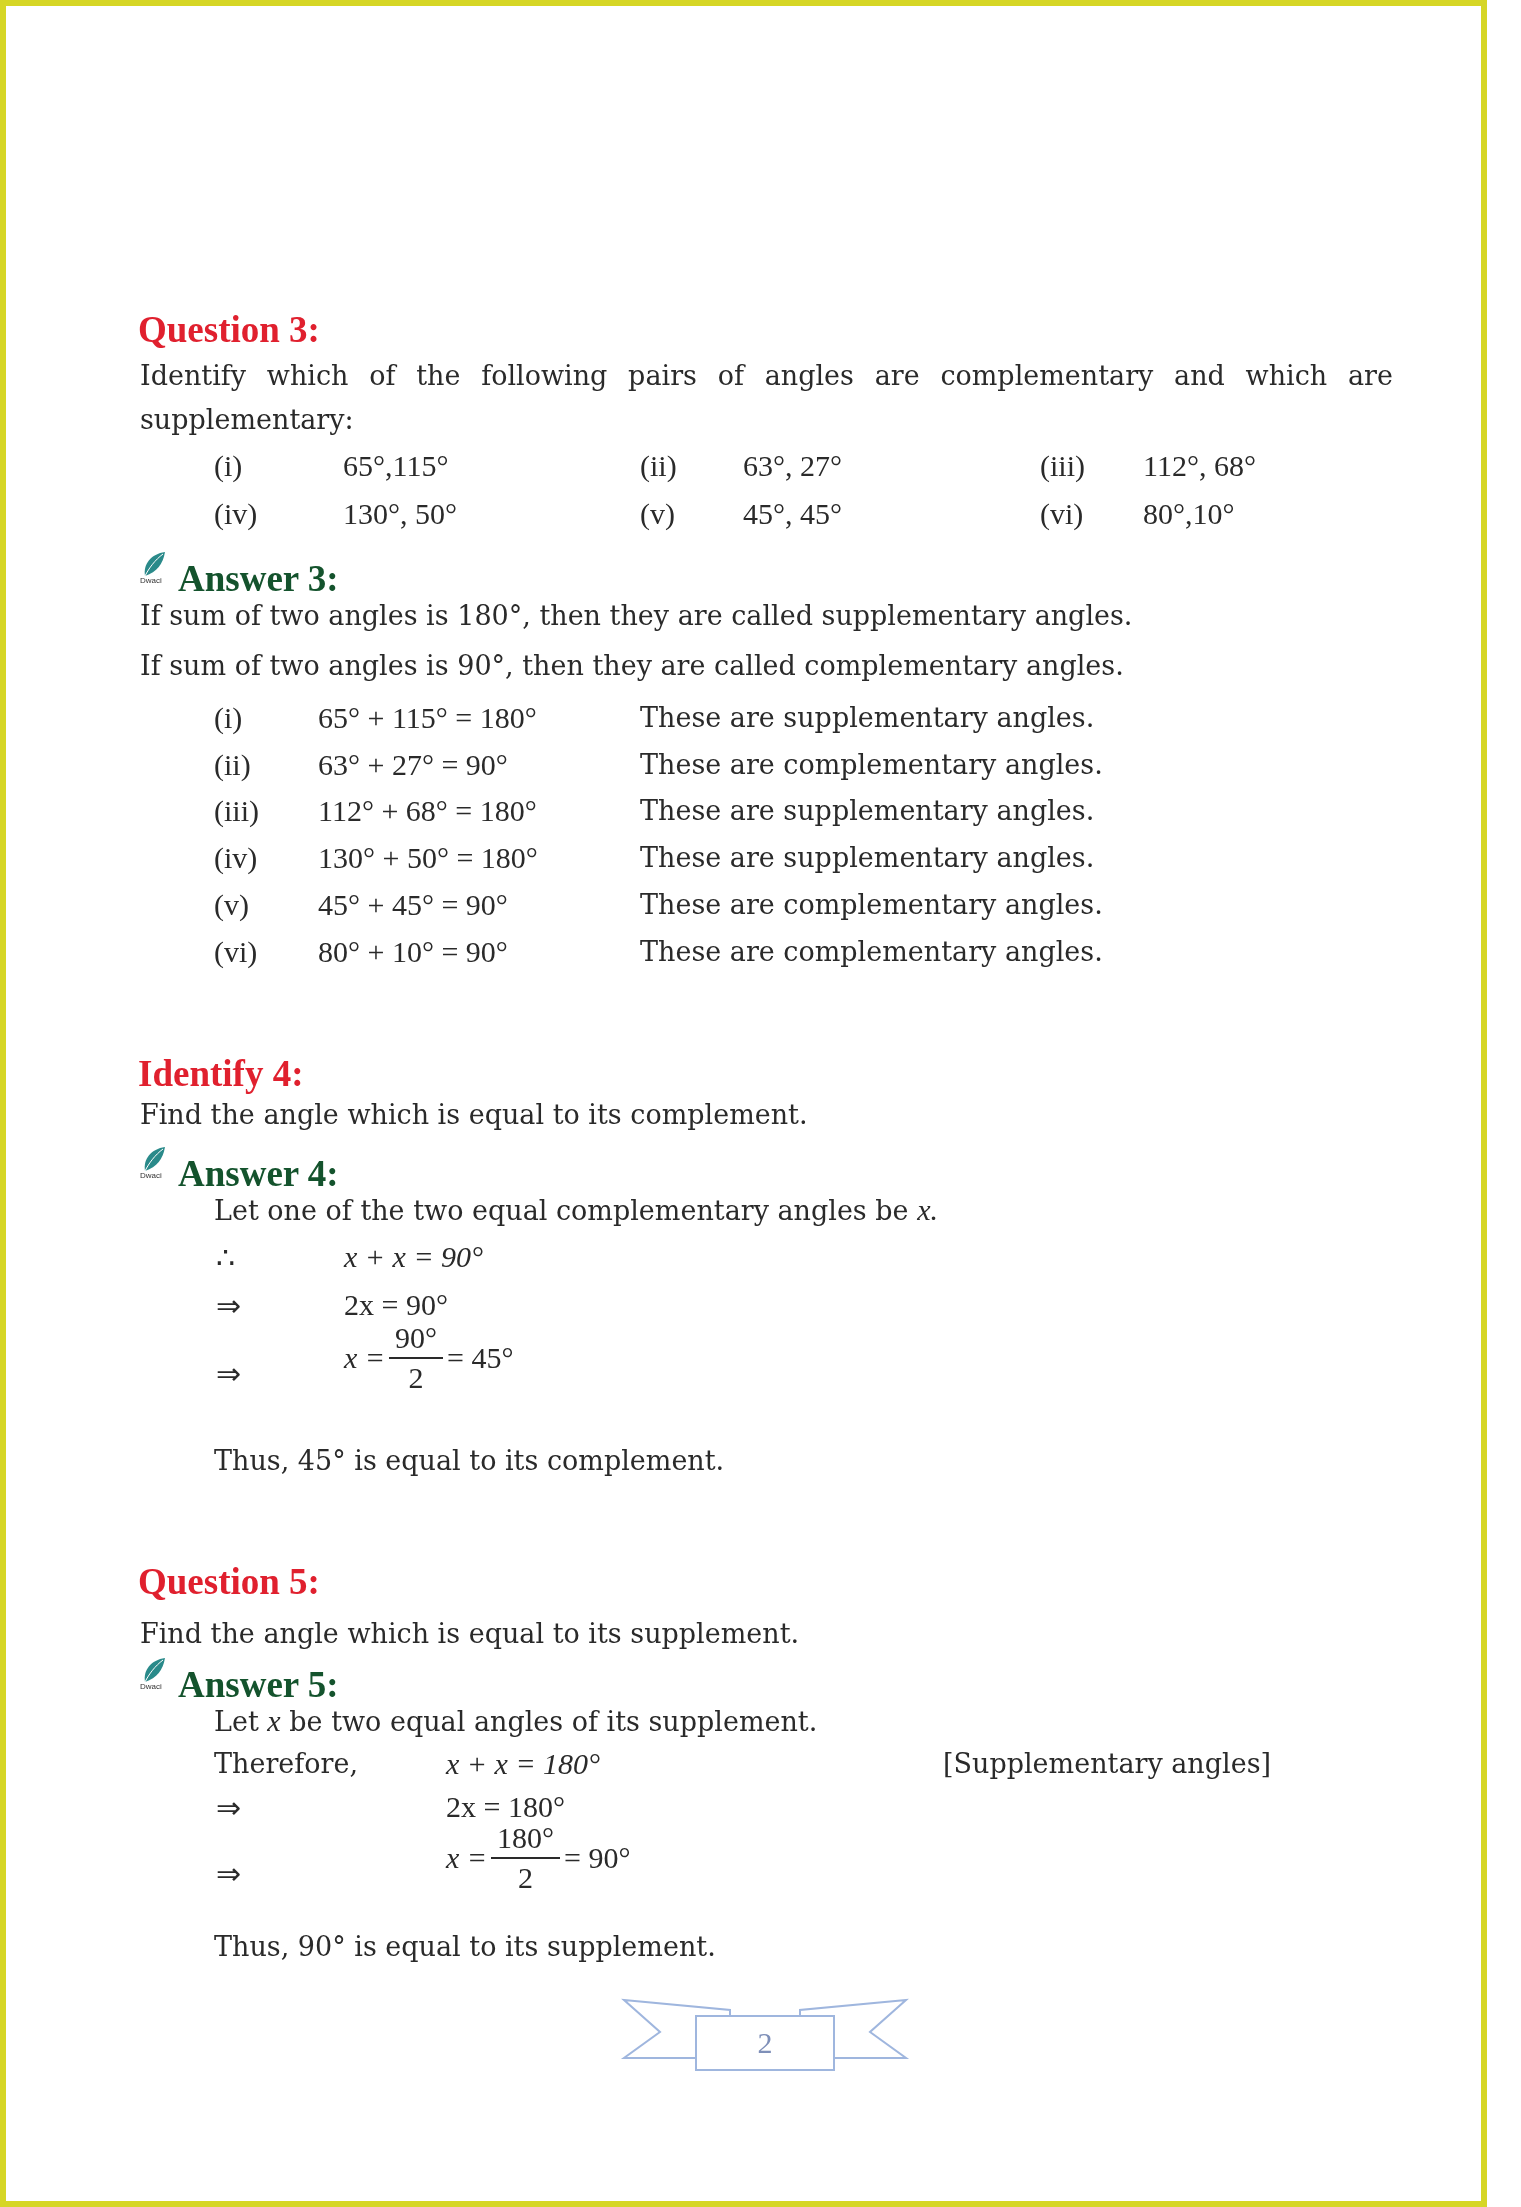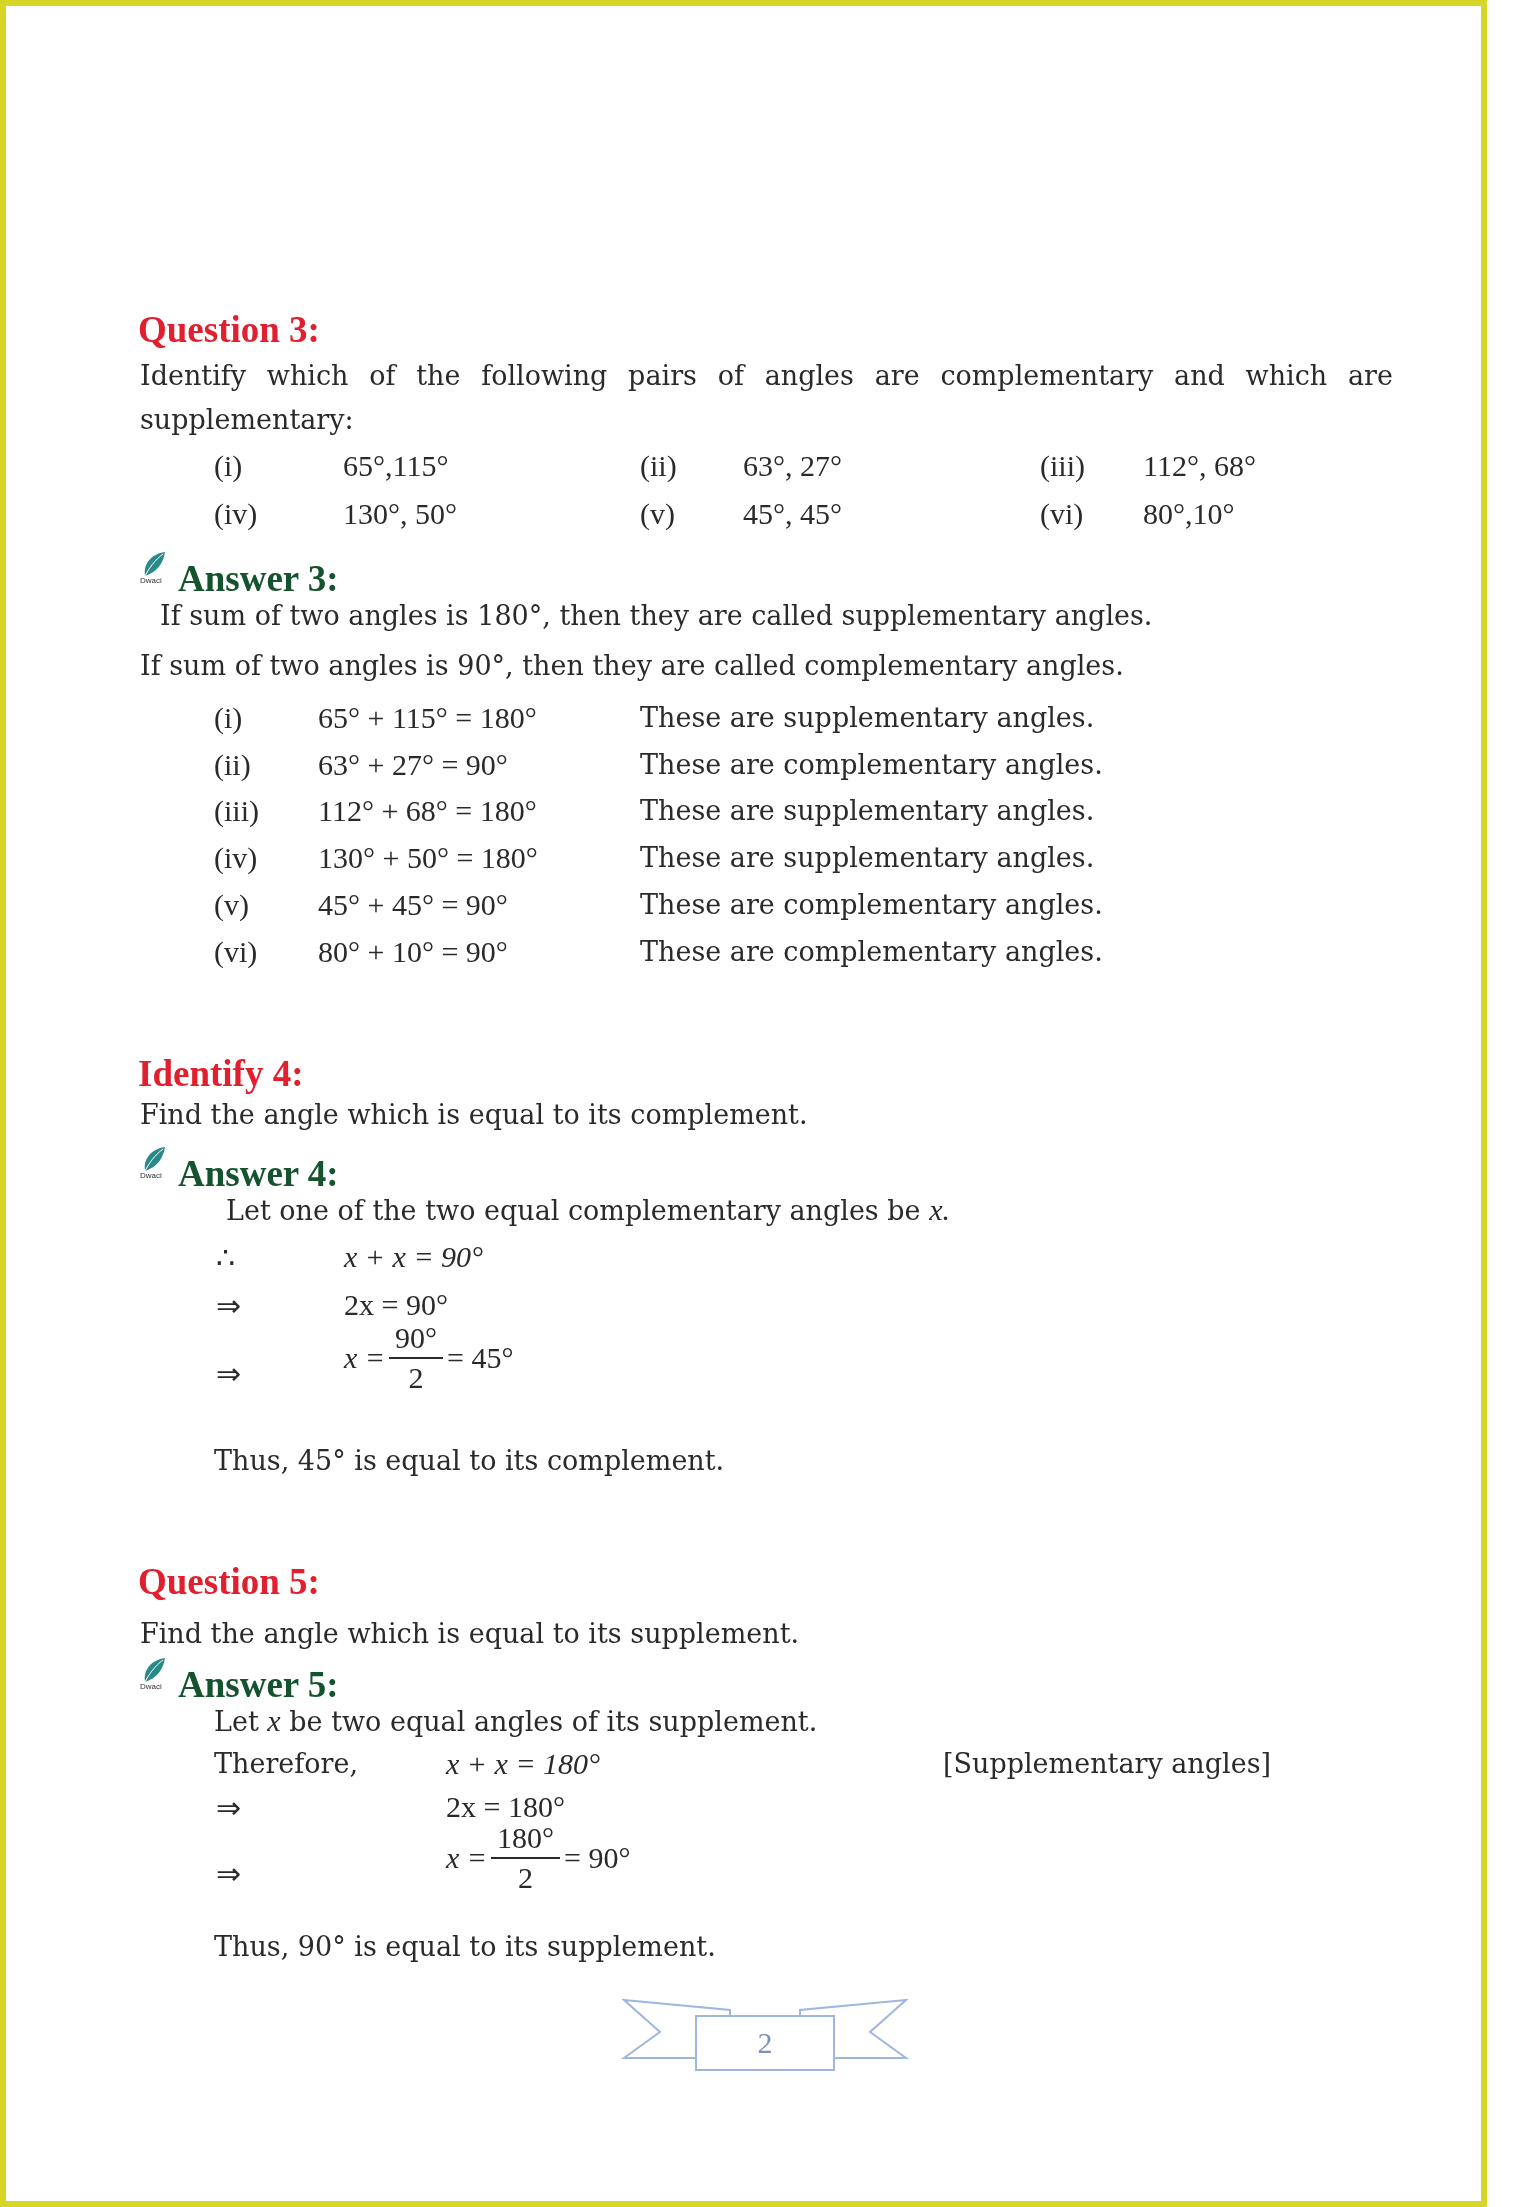--- a/index.html
+++ b/index.html
@@ -44,21 +44,21 @@
     <div class="abs math" style="left:1034px;top:491px;">(vi)</div>
     <div class="abs math" style="left:1137px;top:491px;">80°,10°</div>
   </div>
 
   <svg class="logo" style="left:133px;top:544px;" viewBox="0 0 34 34">
     <path d="M6 26 C4 14 12 4 26 2 C24 14 18 22 6 26 Z" fill="#2a8a8a"></path>
     <path d="M6 26 C10 18 16 10 24 4" stroke="#ffffff" stroke-width="1" fill="none"></path>
     <text x="1" y="33" font-size="8" font-family="Liberation Sans, sans-serif" fill="#333">Dwaci</text>
   </svg>
   <div class="abs ahead" style="left:172px;top:541px;">Answer 3:</div>
-  <div class="abs body" style="left:134px;top:594px;margin-left:20px;">If sum of two angles is 180°, then they are called supplementary angles.</div>
+  <div class="abs body" style="left:134px;top:594px;">If sum of two angles is 180°, then they are called supplementary angles.</div>
   <div class="abs body" style="left:134px;top:644px;">If sum of two angles is 90°, then they are called complementary angles.</div>
 
   <div>
     <div class="abs math" style="left:208px;top:695px;">(i)</div>
     <div class="abs math" style="left:312px;top:695px;">65° + 115° = 180°</div>
     <div class="abs body" style="left:634px;top:696px;">These are supplementary angles.</div>
 
     <div class="abs math" style="left:208px;top:742px;">(ii)</div>
     <div class="abs math" style="left:312px;top:742px;">63° + 27° = 90°</div>
     <div class="abs body" style="left:634px;top:743px;">These are complementary angles.</div>
@@ -82,21 +82,21 @@
 
   <div class="abs qhead" style="left:132px;top:1046px;">Identify 4:</div>
   <div class="abs body" style="left:134px;top:1093px;">Find the angle which is equal to its complement.</div>
 
   <svg class="logo" style="left:133px;top:1139px;" viewBox="0 0 34 34">
     <path d="M6 26 C4 14 12 4 26 2 C24 14 18 22 6 26 Z" fill="#2a8a8a"></path>
     <path d="M6 26 C10 18 16 10 24 4" stroke="#ffffff" stroke-width="1" fill="none"></path>
     <text x="1" y="33" font-size="8" font-family="Liberation Sans, sans-serif" fill="#333">Dwaci</text>
   </svg>
   <div class="abs ahead" style="left:172px;top:1136px;">Answer 4:</div>
-  <div class="abs body" style="left:208px;top:1187px;margin-left:12px;">
+  <div class="abs body" style="left:208px;top:1187px;">
     <span>Let one of the two equal complementary angles be</span>
     <i class="v math">x.</i>
   </div>
 
   <div class="abs math" style="left:210px;top:1234px;">∴</div>
   <div class="abs math" style="left:338px;top:1234px;font-style:italic;">x + x = 90°</div>
 
   <div class="abs math" style="left:210px;top:1282px;">⇒</div>
   <div class="abs math" style="left:338px;top:1282px;">2x = 90°</div>
 

